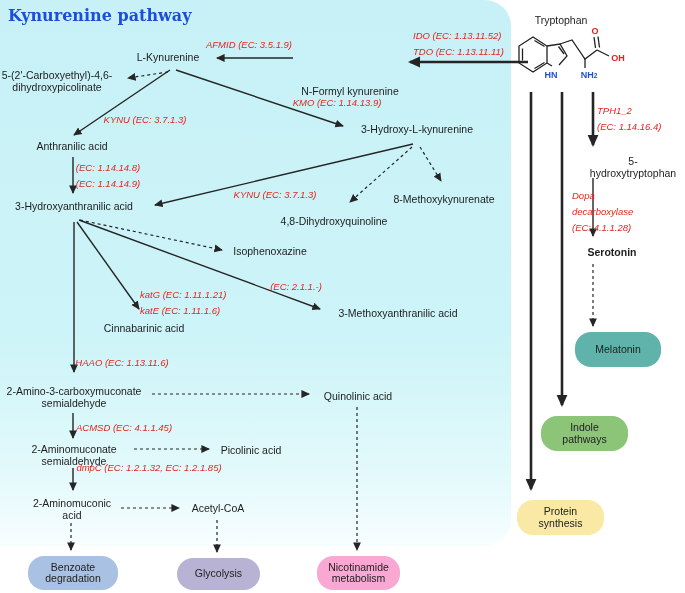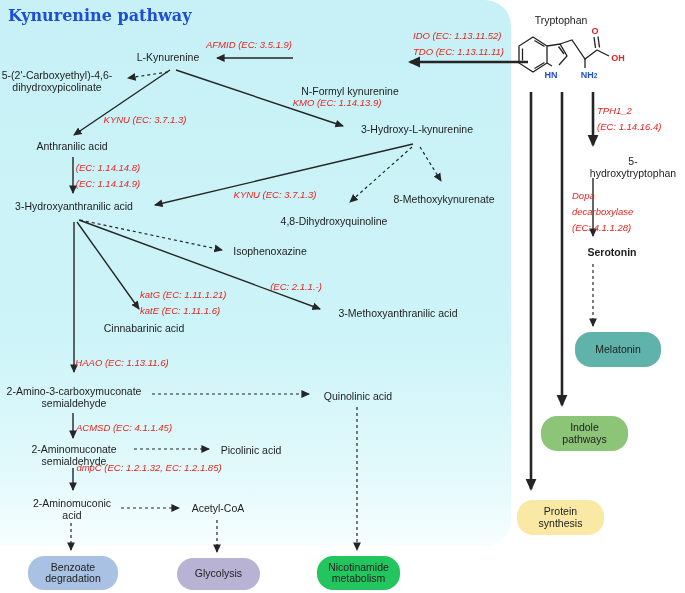--- a/index.html
+++ b/index.html
@@ -139,21 +139,21 @@
   <div class="e" style="left:149px;top:468px;">dmpC (EC: 1.2.1.32, EC: 1.2.1.85)</div>
   <div class="e la" style="left:597px;top:103px;">TPH1_2
 (EC: 1.14.16.4)</div>
   <div class="e la" style="left:572px;top:188px;">Dopa
 decarboxylase
 (EC: 4.1.1.28)</div>
 
   <div class="pill" style="left:28px;top:556px;width:90px;height:34px;background:#a9c2e3;">Benzoate
 degradation</div>
   <div class="pill" style="left:177px;top:558px;width:83px;height:32px;background:#b8b3d5;">Glycolysis</div>
-  <div class="pill" style="left:317px;top:556px;width:83px;height:34px;background:#22c55e;">Nicotinamide
+  <div class="pill" style="left:317px;top:556px;width:83px;height:34px;background:#f9a8d4;">Nicotinamide
 metabolism</div>
   <div class="pill" style="left:575px;top:332px;width:86px;height:35px;background:#5fb3ab;">Melatonin</div>
   <div class="pill" style="left:517px;top:500px;width:87px;height:35px;background:#f9e9a5;">Protein
 synthesis</div>
   <div class="pill" style="left:541px;top:416px;width:87px;height:35px;background:#8cc478;">Indole
 pathways</div>
 
 </div>
 
 </body></html>

